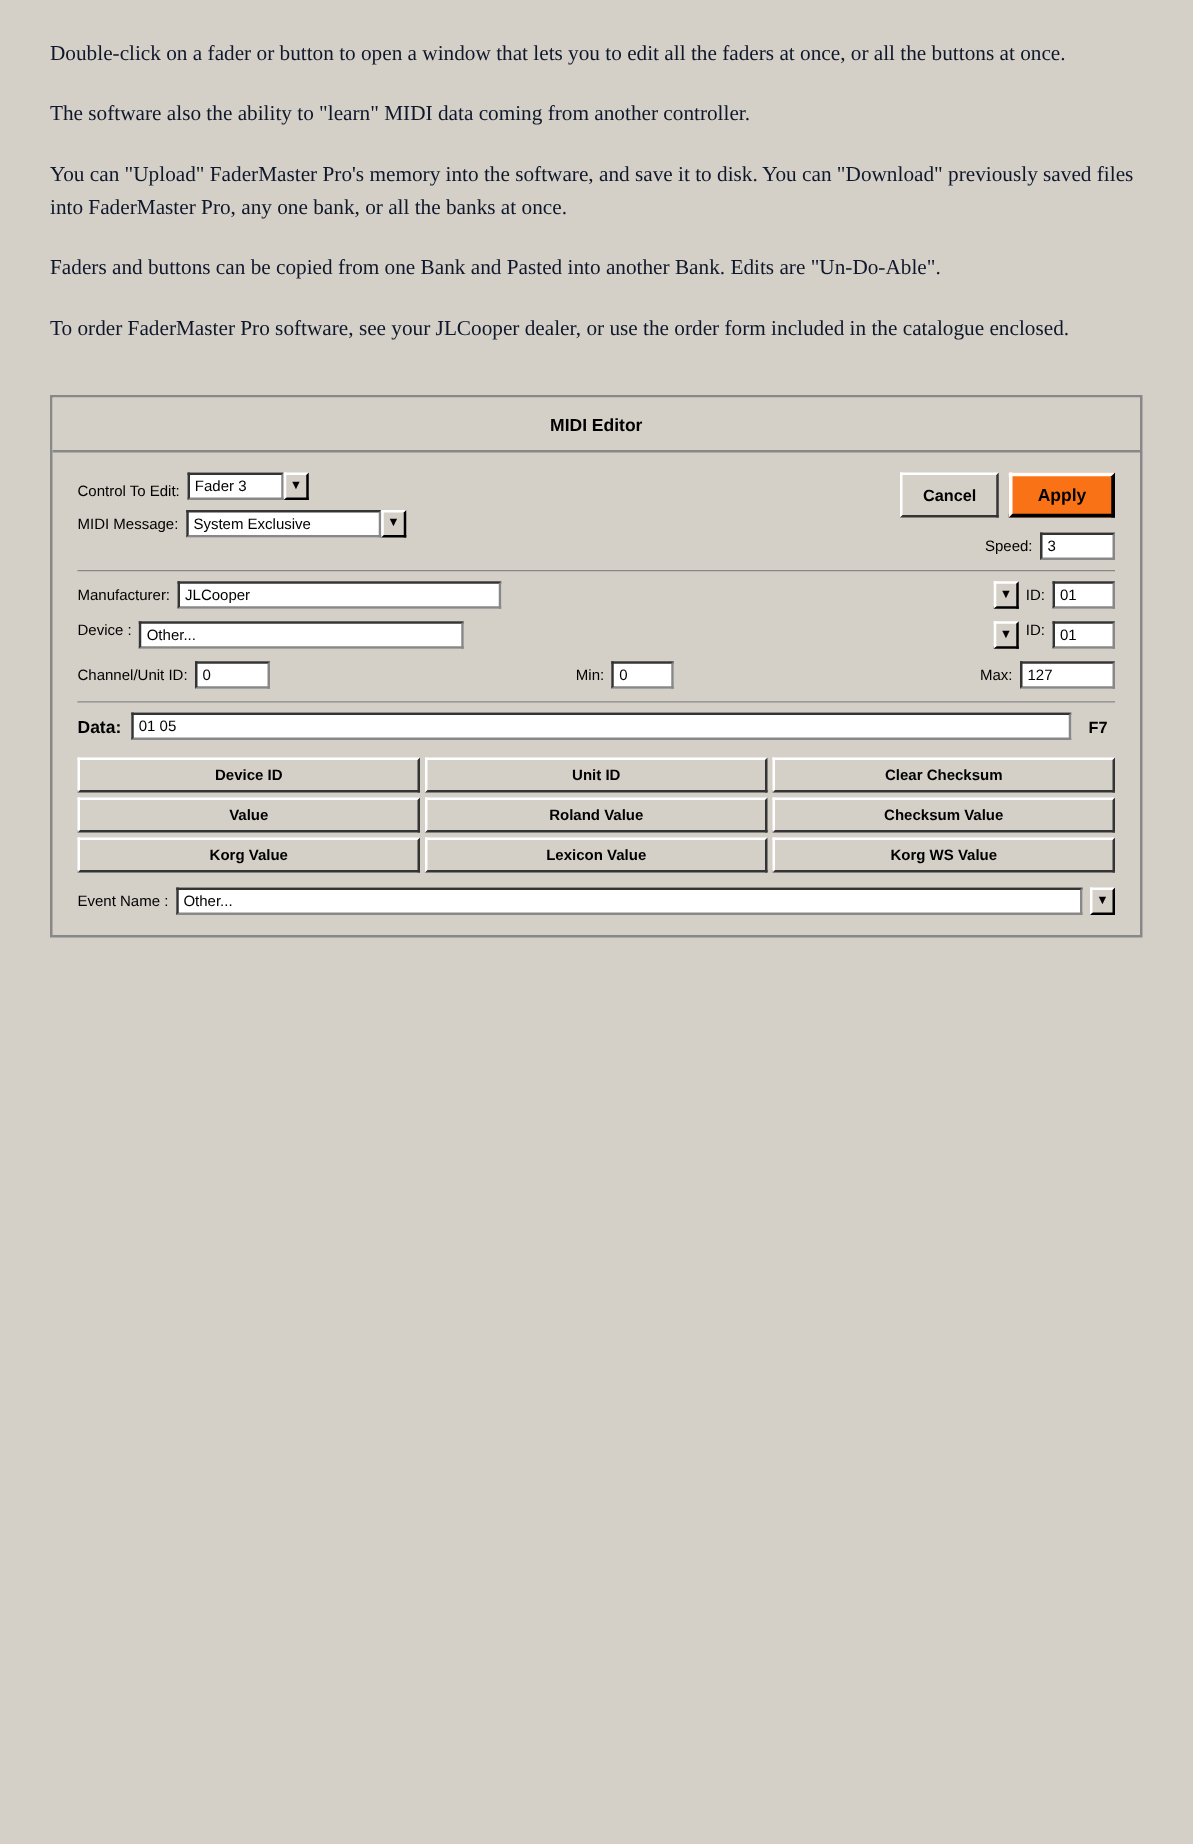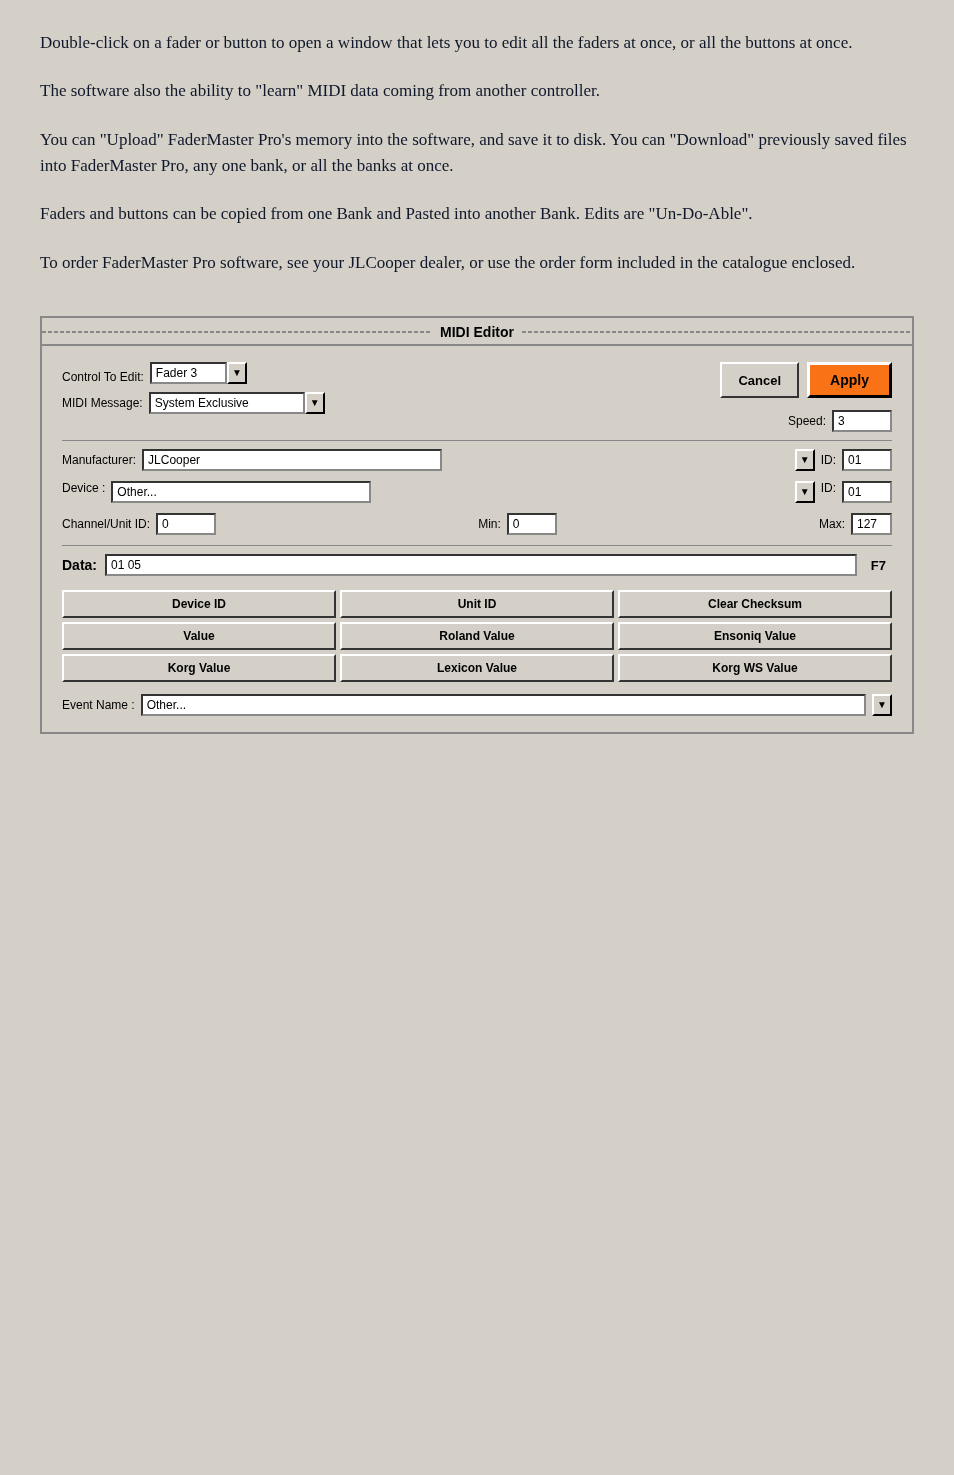--- a/index.html
+++ b/index.html
@@ -36,20 +36,21 @@
       text-align: center;
       padding: 6px 0 4px 0;
       font-family: Arial, sans-serif;
       font-size: 14px;
       font-weight: bold;
       border-bottom: 2px solid #888;
       display: flex;
       align-items: center;
       justify-content: center;
       gap: 8px;
+      flex-direction: column;
     }
 
     .titlebar-line {
       flex: 1;
       height: 2px;
       background: repeating-linear-gradient(
         to right,
         #888 0px, #888 4px,
         transparent 4px, transparent 6px
       );
@@ -237,21 +238,21 @@
           <label>Speed:</label>
           <div class="flat-input" style="width:60px;">3</div>
         </div>
       </div>
     </div>
 
     <hr class="divider">
 
     <div class="manufacturer-row">
       <label>Manufacturer:</label>
-      <div class="flat-input" style="width:300px;">JLCooper</div>
+      <div class="flat-input" style="width:259px;">JLCooper</div>
       <div style="flex:1;"></div>
       <div class="dropdown-arrow">▼</div>
       <label>ID:</label>
       <div class="flat-input" style="width:50px;">01</div>
     </div>
 
     <div class="device-row">
       <label>Device :</label>
       <div class="flat-input" style="width:260px;">Other...</div>
       <div style="flex:1;"></div>
@@ -261,38 +262,38 @@
     </div>
 
     <div class="channel-row">
       <label>Channel/Unit ID:</label>
       <div class="flat-input" style="width:60px;">0</div>
       <div style="flex:1;"></div>
       <label>Min:</label>
       <div class="flat-input" style="width:50px;">0</div>
       <div style="flex:1;"></div>
       <label>Max:</label>
-      <div class="flat-input" style="width:41px;">127</div>
+      <div class="flat-input" style="width:76px;">127</div>
     </div>
 
     <hr class="divider">
 
     <div class="data-row">
       <span class="data-label">Data:</span>
       <div class="flat-input" style="flex:1;">01 05</div>
       <span class="f7-badge">F7</span>
     </div>
 
     <div class="buttons-grid">
       <button class="grid-button">Device ID</button>
       <button class="grid-button">Unit ID</button>
       <button class="grid-button">Clear Checksum</button>
       <button class="grid-button">Value</button>
       <button class="grid-button">Roland Value</button>
-      <button class="grid-button">Ensoniq Value</button>
+      <button class="grid-button">Checksum Value</button>
       <button class="grid-button">Korg Value</button>
       <button class="grid-button">Lexicon Value</button>
       <button class="grid-button">Korg WS Value</button>
     </div>
 
     <div class="event-row">
       <label>Event Name :</label>
       <div class="flat-input" style="flex:1;">Other...</div>
       <div class="dropdown-arrow">▼</div>
     </div>

